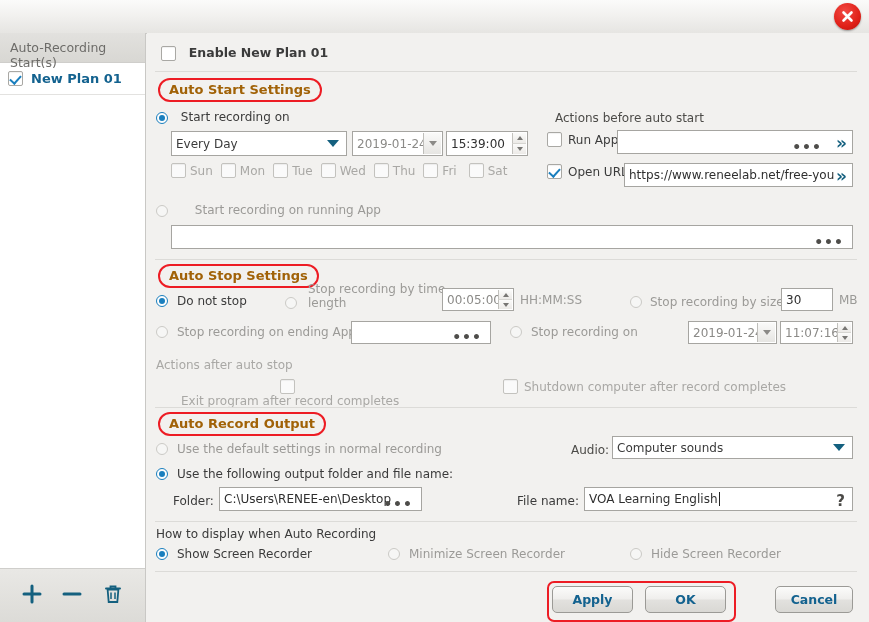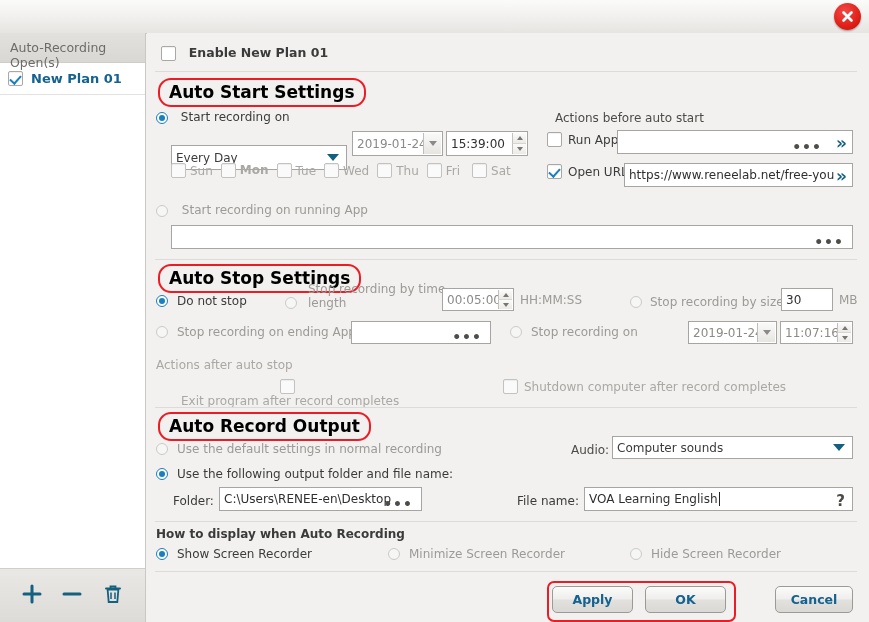--- a/index.html
+++ b/index.html
@@ -147,30 +147,30 @@
     left: 2px; top: 2px;
     width: 6px; height: 6px;
     border-radius: 50%;
     background: #1a7fbe;
   }
   .rb.disabled { border-color:#cbcac6; background:#f6f6f5; }
 
   
   .sec-head {
     font-weight: bold;
-    font-size: 17px;
-    color: #000000;
+    font-size: 13px;
+    color: #a16207;
     border: 2px solid #ed1c24;
     border-radius: 13px;
     padding: 2px 9px 3px 9px;
     display: inline-block;
     background: #f2f1ef;
   }
   .plain-head {
-    font-weight: bold;
+    font-weight: normal;
     font-size: 12.5px;
     color: #3a3a3a;
   }
   .hr {
     position:absolute;
     height: 1px;
     background: #dcdbd8;
   }
 
   
@@ -307,21 +307,21 @@
 
   <div class="titlebar">
     <div class="close-btn">
       <svg width="17" height="17" viewBox="0 0 17 17">
         <path d="M4.5 4.5 L12.5 12.5 M12.5 4.5 L4.5 12.5" stroke="#ffffff" stroke-width="2.6" stroke-linecap="round"></path>
       </svg>
     </div>
   </div>
 
   <div class="sidebar">
-    <div class="sidebar-header">Auto-Recording Open(s)</div>
+    <div class="sidebar-header">Auto-Recording Start(s)</div>
 
     <div class="plan-item">
       <span class="cb checked"></span>
       <span class="plan-label">New Plan 01</span>
     </div>
 
     <div class="sidebar-toolbar">
       <span class="tool-ico">
         <svg width="22" height="22" viewBox="0 0 22 22">
             <path d="M11 3 L11 19 M3 11 L19 11" stroke="#14607f" stroke-width="3" stroke-linecap="round"></path>
@@ -353,21 +353,21 @@
 
     <div class="abs" style="left:11px; top:45px;">
       <span class="sec-head">Auto Start Settings</span>
     </div>
 
     <div class="abs" style="left:9px; top:77px;">
       <span class="rb checked"></span>
       <span class="lbl" style="position:static; margin-left:9px;">Start recording on</span>
     </div>
 
-    <div class="combo" style="left:24px; top:112px; width:176px; height:25px;">
+    <div class="combo" style="left:24px; top:98px; width:176px; height:25px;">
       <span>Every Day</span>
       <span class="caret-down"></span>
     </div>
 
     <div class="combo" style="left:205px; top:98px; width:91px; height:25px; padding-right:20px;">
       <span class="lbl" style="position:static; color:#8b8a87;">2019-01-24</span>
       <span class="caret-sm-box">
           <span class="caret-sm"></span>
         </span>
     </div>
@@ -382,21 +382,21 @@
             <span class="tri-dn"></span>
           </div>
       </span>
     </div>
 
     <div class="abs" style="left:24px; top:130px; display:flex; align-items:center;">
       <span style="display:flex;align-items:center;">
         <span class="cb disabled"></span>
         <span class="lbl dim" style="position:static;margin:0 8px 0 4px;">Sun</span>
       </span>
-      <span style="display:flex;align-items:flex-start;font-weight:bold;">
+      <span style="display:flex;align-items:center;">
         <span class="cb disabled"></span>
         <span class="lbl dim" style="position:static;margin:0 8px 0 4px;">Mon</span>
       </span>
       <span style="display:flex;align-items:center;">
         <span class="cb disabled"></span>
         <span class="lbl dim" style="position:static;margin:0 8px 0 4px;">Tue</span>
       </span>
       <span style="display:flex;align-items:center;">
         <span class="cb disabled"></span>
         <span class="lbl dim" style="position:static;margin:0 8px 0 4px;">Wed</span>
@@ -410,21 +410,21 @@
         <span class="lbl dim" style="position:static;margin:0 12px 0 4px;">Fri</span>
       </span>
       <span style="display:flex;align-items:center;">
         <span class="cb disabled"></span>
         <span class="lbl dim" style="position:static;margin:0 0 0 4px;">Sat</span>
       </span>
     </div>
 
     <div class="abs" style="left:9px; top:170px;">
       <span class="rb disabled"></span>
-      <span class="lbl dim2" style="position:static; margin-left:10px;">Start recording on running App</span>
+      <span class="lbl dim2" style="position:static; margin-left:23px;">Start recording on running App</span>
     </div>
     <div class="tf" style="left:24px; top:192px; width:682px; height:24px;">
       <span></span>
       <span class="dots" style="top:12px;">•••</span>
     </div>
 
     <div class="lbl" style="left:408px; top:78px; color:#4c4b48;">Actions before auto start</div>
 
     <div class="abs" style="left:400px; top:99px; display:flex; align-items:center;">
       <span class="cb"></span>

